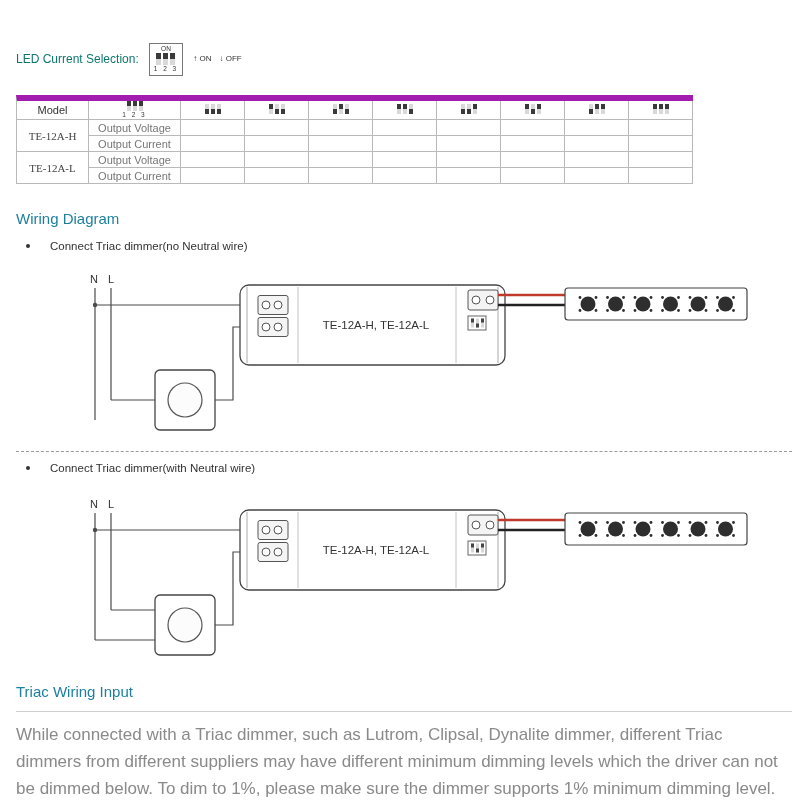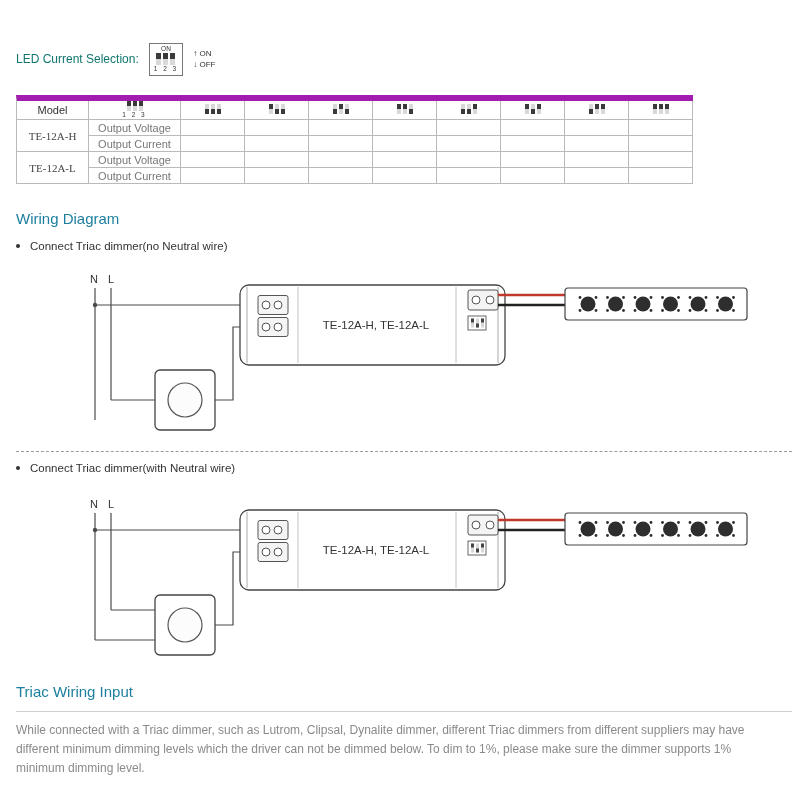--- a/index.html
+++ b/index.html
@@ -8,21 +8,21 @@
   body { position:relative; overflow:hidden; }
 
   
   .led-row { position:absolute; left:16px; top:42px; height:34px;
     display:flex; align-items:center; gap:10px; }
   .led-label { font-size:12px; color:#0f766e; }
   .dip-box { border:1px solid #777; background:#fdfdfd; padding:2px 4px;
     display:inline-flex; flex-direction:column; align-items:center; line-height:1; }
   .dip-on { font-size:6.5px; color:#333; margin-bottom:1px; }
   .dip-nums { font-size:6.5px; color:#333; letter-spacing:2px; margin-top:1px; }
-  .arrow-legend { display:flex; flex-direction:column; font-size:8px; color:#333; line-height:1.4; }
+  .arrow-legend { display:flex; font-size:8px; color:#333; line-height:1.4;gap:8px; }
 
   
   .dip { display:inline-flex; gap:2px; }
   .dip-track { width:4px; height:10px; background:#d9d9d9; position:relative; display:inline-block; }
   .dip-knob { position:absolute; left:0; width:4px; height:5px; background:#3a3a3a; }
   .dip-knob.up { top:0; } .dip-knob.down { bottom:0; }
   .dip.big .dip-track { width:5px; height:12px; }
   .dip.big .dip-knob { width:5px; height:6px; }
 
   
@@ -37,34 +37,34 @@
   td.val { background:var(--cell-bg,#c9c9c9); color:#fff;
     border-right:1px solid #fff; border-bottom:1px solid #fff; }
   td.val.colend { border-right:1px solid #b9b9b9; }
   tr.tblend td.val { border-bottom:1px solid #b9b9b9; }
   td.dipcell { padding:2px 0; }
   .dipwrap { display:inline-flex; flex-direction:column; align-items:center; line-height:1; }
 
   
   .section-h { position:absolute; left:16px; font-size:15px; font-weight:400;
     color:var(--heading,#1d7f9f); }
-  .caption { position:absolute; left:16px; font-size:11.5px; color:#333;
-    display:flex; align-items:center; gap:10px; }
+  .caption { position:absolute; left:26px; font-size:11.5px; color:#333;
+    display:flex; align-items:center; gap:20px; }
   .bullet-dot { width:4px; height:4px; border-radius:50%; background:#333; flex:0 0 auto; }
 
   .diagram { position:absolute; left:16px; }
   .svg-label { font-size:11px; fill:#333; }
   .svg-model { font-size:11.5px; fill:#333; }
 
   .dashed-sep { position:absolute; left:16px; top:451px; width:776px; height:0;
     border-top:1px dashed #9a9a9a; }
   .rule { position:absolute; left:16px; top:711px; width:776px; height:0;
     border-top:1px solid #cfcfcf; }
   .para { position:absolute; left:16px; top:721px; width:766px;
-    font-size:12px; line-height:1.6; color:#8a8a8a; }
+    font-size:17px; line-height:1.6; color:#8a8a8a; }
 </style>
 </head>
 <body>
 
 <div class="led-row">
   <span class="led-label">LED Current Selection:</span>
   <span class="dip-box">
     <span class="dip-on">ON</span>
     <span class="dip big">
         <span class="dip-track">

